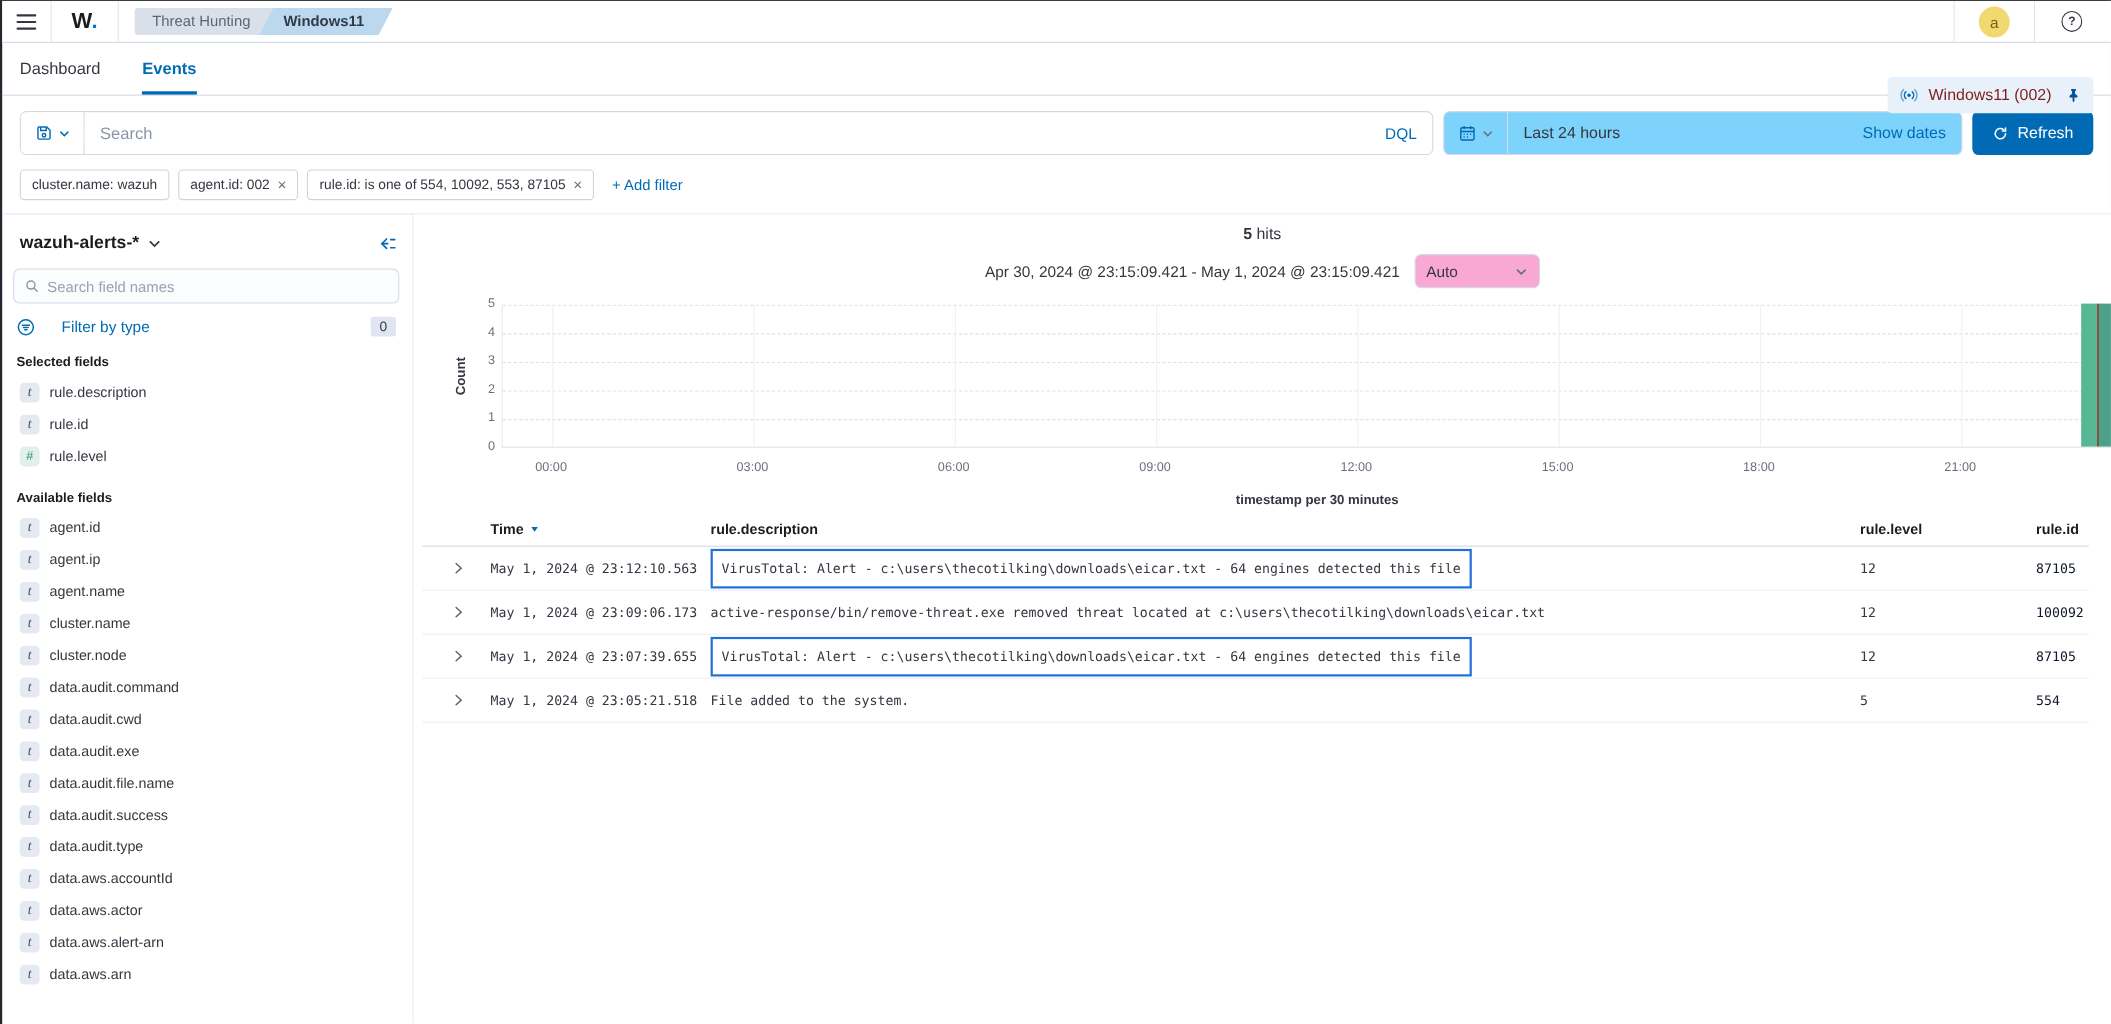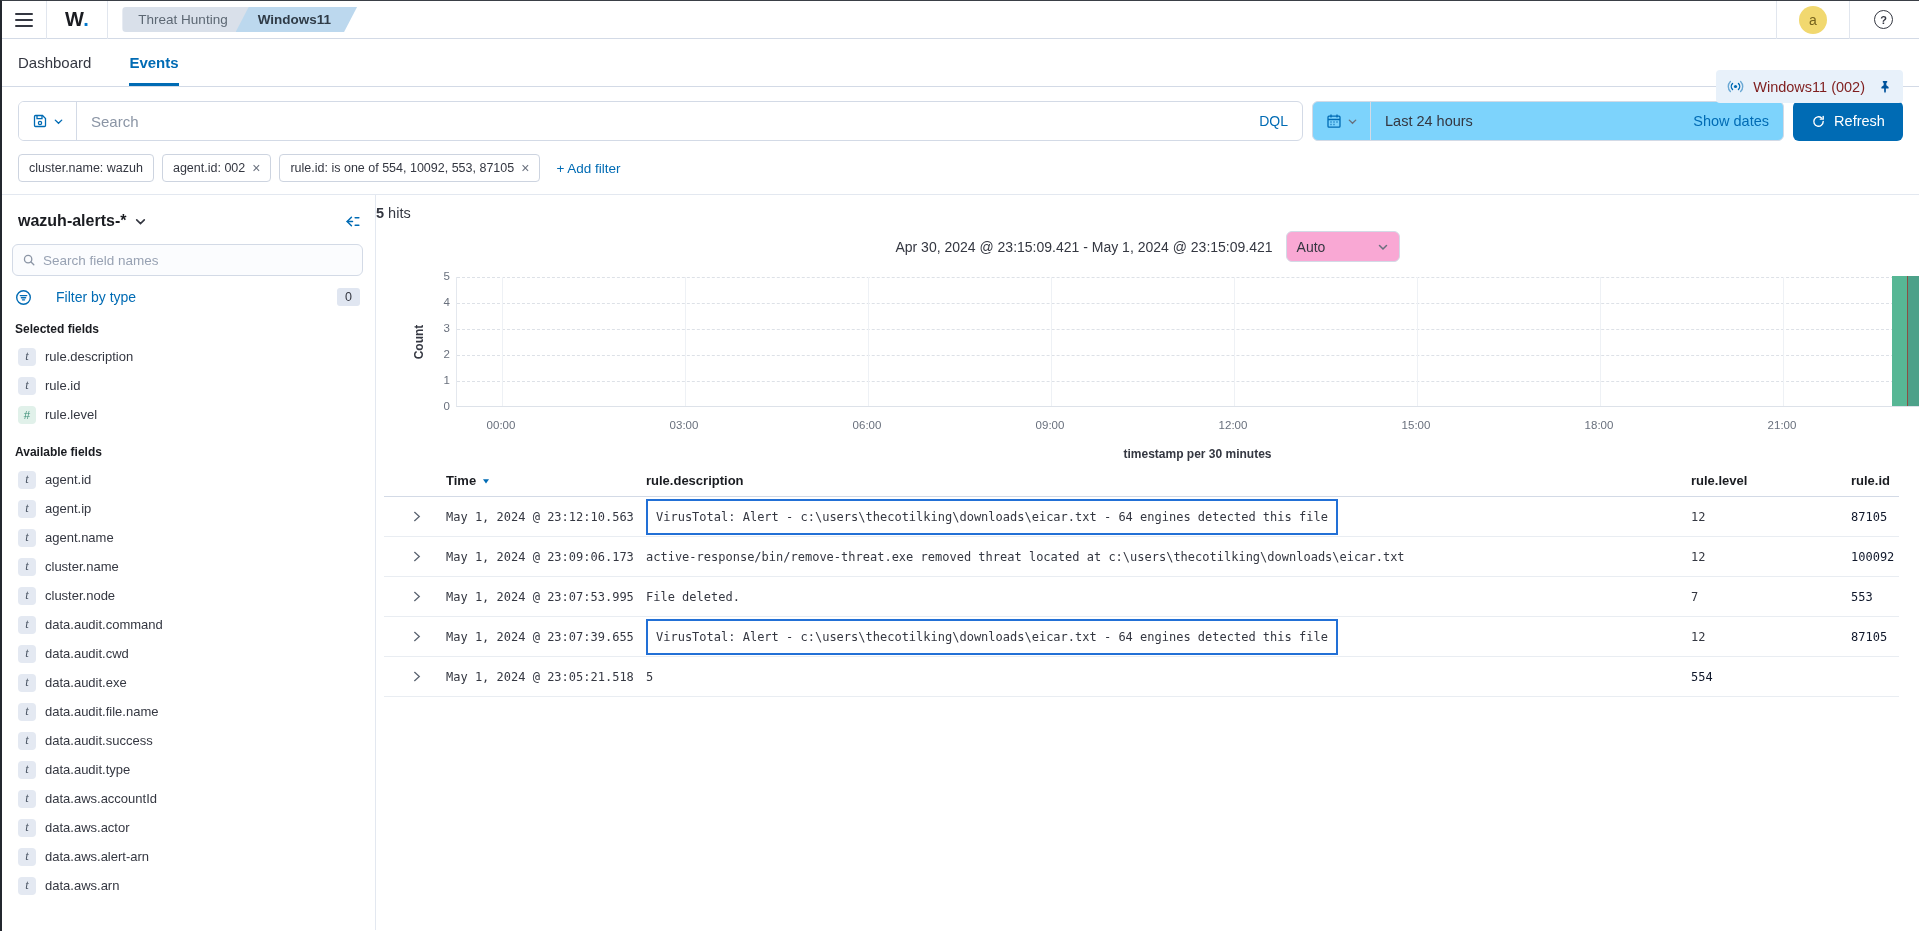--- a/index.html
+++ b/index.html
@@ -74,21 +74,21 @@
             font-family:"Liberation Serif", serif; font-style:italic; font-size:12.5px; }
   .fbadge.t { background:#e4e9f2; color:#4a5564; }
   .fbadge.num { background:#e1f1ea; color:#3d8f77; font-style:normal; font-family:"Liberation Sans",sans-serif; font-size:11.5px; }
   .fbadge.sample { background:#fdf1e2; }
   .sample-dot { width:12px; height:12px; border-radius:50%; border:1px solid #a6713c;
                 background:conic-gradient(from 200deg, #ffffff 0 100deg, #a6713c 100deg 360deg); }
   .fname { font-size:13px; color:#343741; white-space:nowrap; }
 
   
   .main { position:relative; flex:1; background:#fff; }
-  .hits-line { position:absolute; top:10px; left:0; right:0; font-size:14.5px; color:#343741; }
+  .hits-line { position:absolute; top:10px; left:0; right:0; text-align:center; font-size:14.5px; color:#343741; }
   .hits-num { font-weight:bold; }
   .range-row { position:absolute; top:36px; left:0; right:0; display:flex; align-items:center; justify-content:center; gap:13px; }
   .range-text { font-size:14px; color:#343741; }
   .interval-select { width:114px; height:31px; border:1px solid #d3dae6; border-radius:6px; background:#f9a8d4;
                      display:flex; align-items:center; justify-content:space-between; padding:0 10px; font-size:14px; cursor:pointer; }
 
   .chart { position:absolute; top:72px; left:0; right:0; height:200px; }
   .ylab { position:absolute; left:-22px; top:68px; width:130px; text-align:center; transform:rotate(-90deg);
           font-size:12px; font-weight:bold; color:#343741; }
   .ytick { position:absolute; left:40px; width:34px; text-align:right; font-size:11.5px; color:#69707d; }
@@ -409,33 +409,20 @@
                   <path d="M5 2.5 10 7l-5 4.5"></path>
                 </svg>
               </span>
             </span>
           <span class="c-time-cell">May 1, 2024 @ 23:09:06.173</span>
           <span class="c-desc">active-response/bin/remove-threat.exe removed threat located at c:\users\thecotilking\downloads\eicar.txt</span>
           <span class="c-level">12</span>
           <span class="c-id"><a>100092</a></span>
         </div>
 
-        <div class="trow">
-          <span class="c-ch">
-              <span class="expander">
-                <svg width="13" height="13" viewBox="0 0 14 14" fill="none" stroke="#5a6370" stroke-width="1.4" stroke-linecap="round">
-                  <path d="M5 2.5 10 7l-5 4.5"></path>
-                </svg>
-              </span>
-            </span>
-          <span class="c-time-cell">May 1, 2024 @ 23:07:53.995</span>
-          <span class="c-desc">File deleted.</span>
-          <span class="c-level">7</span>
-          <span class="c-id"><a>553</a></span>
-        </div>
 
         <div class="trow">
           <span class="c-ch">
               <span class="expander">
                 <svg width="13" height="13" viewBox="0 0 14 14" fill="none" stroke="#5a6370" stroke-width="1.4" stroke-linecap="round">
                   <path d="M5 2.5 10 7l-5 4.5"></path>
                 </svg>
               </span>
             </span>
           <span class="c-time-cell">May 1, 2024 @ 23:07:39.655</span>
@@ -446,19 +433,20 @@
 
         <div class="trow">
           <span class="c-ch">
               <span class="expander">
                 <svg width="13" height="13" viewBox="0 0 14 14" fill="none" stroke="#5a6370" stroke-width="1.4" stroke-linecap="round">
                   <path d="M5 2.5 10 7l-5 4.5"></path>
                 </svg>
               </span>
             </span>
           <span class="c-time-cell">May 1, 2024 @ 23:05:21.518</span>
+          <span class="c-desc">File added to the system.</span>
           <span class="c-level">5</span>
           <span class="c-id"><a>554</a></span>
         </div>
       </div>
     </main>
   </div>
 </div>
 
 </body></html>

